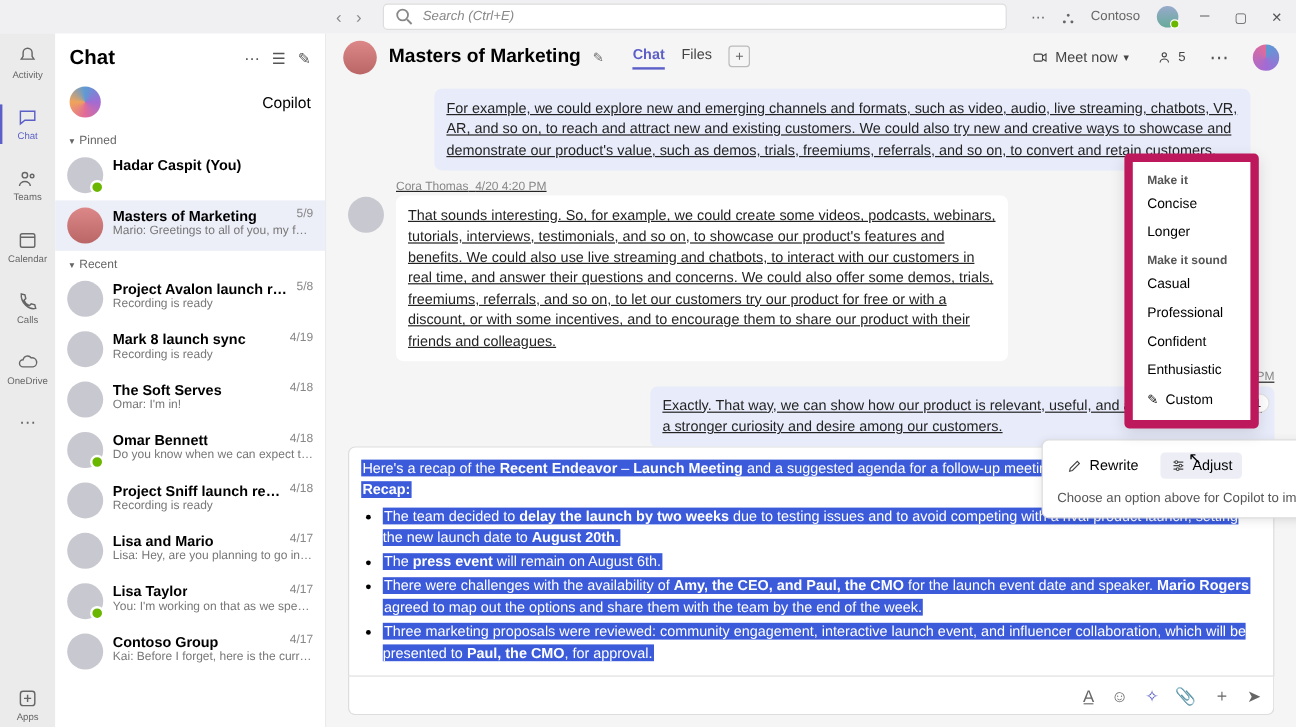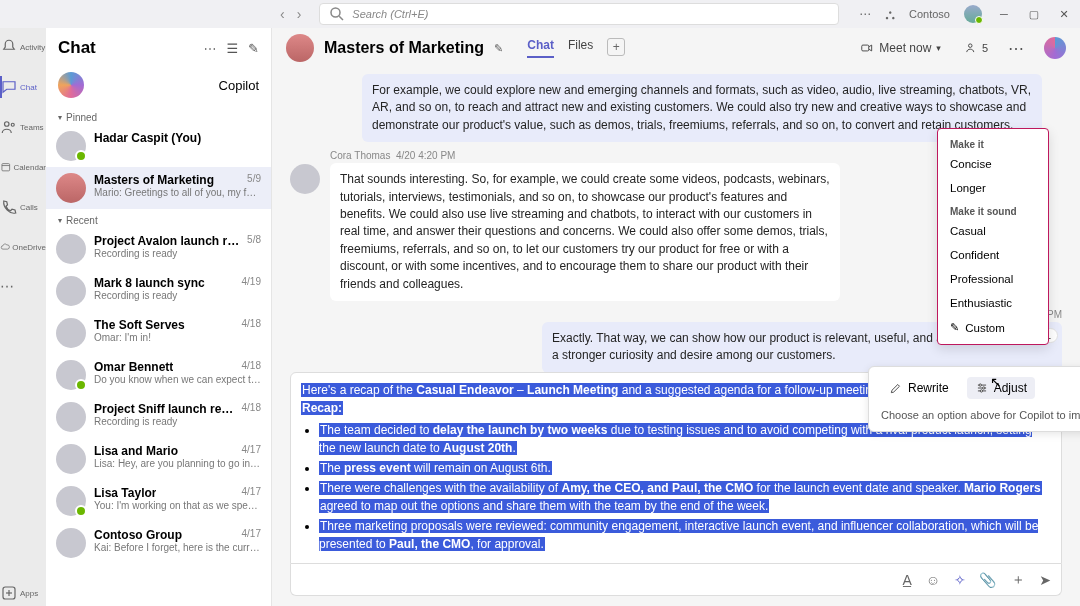--- a/index.html
+++ b/index.html
@@ -7,21 +7,21 @@
 .titlebar { height:28px; display:flex; align-items:center; background:#f0f0f3; }
 .nav-arrows { margin-left:280px; display:flex; gap:12px; color:#888; }
 .nav-arrows span { cursor:pointer; font-size:14px; }
 .search { margin-left:18px; flex:1; max-width:520px; height:22px; background:#fff; border:1px solid #ddd; border-radius:4px; display:flex; align-items:center; padding:0 8px; color:#888; font-size:11px; gap:6px;font-style:italic; }
 .title-right { margin-left:auto; display:flex; align-items:center; gap:14px; padding-right:8px; color:#666; font-size:12px; }
 .avatar-s { width:18px; height:18px; border-radius:50%; background:linear-gradient(#9ac,#6a9); position:relative; }
 .avatar-s::after{content:"";position:absolute;right:-1px;bottom:-1px;width:6px;height:6px;border-radius:50%;background:#6bb700;border:1px solid #fff;}
 .winbtn { width:16px; height:16px; display:flex; align-items:center; justify-content:center; font-size:11px; color:#555;}
 .app { display:flex; height:578px; }
 .rail { width:46px; background:#ebebeb; display:flex; flex-direction:column; align-items:center; padding-top:6px; gap:14px; color:#666; font-size:8px; }
-.rail-item { display:flex; flex-direction:row; align-items:center; gap:2px; width:100%; padding:4px 0; cursor:pointer; position:relative;}
+.rail-item { display:flex; flex-direction:column; align-items:center; gap:2px; width:100%; padding:4px 0; cursor:pointer; position:relative;}
 .rail-item.active { color:#5b5fc7; }
 .rail-item.active::before{content:"";position:absolute;left:0;top:2px;bottom:2px;width:2px;background:#5b5fc7;}
 .rail-ico { width:18px; height:18px; }
 .rail-spacer{flex:1;}
 .chatlist { width:226px; background:#fff; border-right:1px solid #e5e5e5; display:flex; flex-direction:column; }
 .chatlist-h { display:flex; align-items:center; padding:10px 12px 6px; }
 .chatlist-h h1 { font-size:17px; font-weight:700; }
 .chatlist-h .sp { flex:1; }
 .chatlist-h .ico { color:#555; font-size:13px; margin-left:10px; cursor:pointer; }
 .copilot-row { display:flex; align-items:center; gap:10px; padding:8px 12px; cursor:pointer;justify-content:space-between;}
@@ -44,21 +44,21 @@
 .edit-ico{color:#666;font-size:11px;cursor:pointer;}
 .tabs { display:flex; gap:14px; margin-left:14px; font-size:12px; }
 .tab { padding-bottom:4px; cursor:pointer; color:#444;}
 .tab.active { color:#5b5fc7; border-bottom:2px solid #5b5fc7; font-weight:600;}
 .add-tab { width:18px;height:18px;border:1px solid #bbb;border-radius:3px;display:flex;align-items:center;justify-content:center;font-size:12px;color:#666;cursor:pointer;}
 .chat-h .sp{flex:1;}
 .meet{display:flex;align-items:center;gap:5px;font-size:12px;color:#444;cursor:pointer;}
 .people{display:flex;align-items:center;gap:3px;font-size:11px;color:#444;margin-left:14px;cursor:pointer;}
 .more-ico{margin-left:10px;color:#555;cursor:pointer;}
 .copilot-btn{width:22px;height:22px;margin-left:10px;border-radius:50%;background:conic-gradient(#5b9bd5,#a26bd4,#e06b9a);cursor:pointer;}
-.msgs { flex:1; overflow:hidden; padding:6px 18px 0 18px; font-size:12px; color:#242424; position:relative;}
+.msgs { flex:1; overflow:hidden; padding:6px 18px 0 18px; font-size:12px; color:#242424; position:relative;text-decoration:underline;}
 .msg-row{display:flex;gap:10px;margin-bottom:8px;}
 .msg-row .av{width:30px;height:30px;border-radius:50%;background:#c8c8d0;flex-shrink:0;margin-top:14px;}
 .meta{font-size:10px;color:#888;margin-bottom:2px;}
 .bubble{background:#fff;border-radius:6px;padding:8px 10px;line-height:1.45;max-width:580px;}
 .msg-row.mine{justify-content:flex-end;}
 .msg-row.mine .bubble{background:#e8ebfa;}
 .msg-row.mine .meta{text-align:right;}
 .first-bubble{background:#e8ebfa;border-radius:6px;padding:8px 10px;line-height:1.45;margin-left:72px;margin-right:20px;margin-bottom:8px;}
 .react{background:#fff;border:1px solid #e2e2e2;border-radius:10px;padding:1px 6px;font-size:10px;display:flex;align-items:center;gap:3px;}
 .compose-area{padding:0 18px 10px;}
@@ -67,21 +67,21 @@
 .compose-text ul{margin:4px 0 0 18px;}
 .compose-text li{margin-bottom:2px;}
 .compose-bar{background:#fff;border:1px solid #ddd;border-top:none;border-radius:0 0 6px 6px;height:32px;display:flex;align-items:center;justify-content:flex-end;gap:14px;padding:0 10px;color:#666;}
 .compose-bar span{cursor:pointer;font-size:14px;}
 
 .copilot-bar{position:absolute;left:596px;top:338px;width:360px;background:#fff;border:1px solid #ddd;border-radius:6px;box-shadow:0 2px 8px rgba(0,0,0,.1);padding:10px 12px;}
 .copilot-actions{display:flex;gap:10px;align-items:center;}
 .cp-btn{display:flex;align-items:center;gap:5px;font-size:12px;padding:4px 8px;border-radius:4px;cursor:pointer;}
 .cp-btn.adjust{background:#edeef5;}
 .cp-help{font-size:11px;color:#555;margin-top:10px;}
-.adjust-menu{position:absolute;left:665px;top:100px;width:112px;background:#fff;border:1px solid #be185d;border-radius:4px;box-shadow:0 4px 12px rgba(0,0,0,.12);font-size:11.5px;z-index:10;padding:4px 0;}
+.adjust-menu{position:absolute;left:665px;top:100px;width:112px;background:#fff;border:7px solid #be185d;border-radius:4px;box-shadow:0 4px 12px rgba(0,0,0,.12);font-size:11.5px;z-index:10;padding:4px 0;}
 .adjust-menu .grp{font-size:10px;font-weight:600;color:#555;padding:6px 12px 2px;}
 .adjust-menu .opt{padding:6px 12px;cursor:pointer;display:flex;align-items:center;gap:6px;}
 .cursor{position:absolute;left:718px;top:346px;font-size:14px;z-index:20;pointer-events:none;}
 .reacts-float{position:absolute;right:22px;top:260px;display:flex;gap:6px;}
 svg{display:block;}
 </style>
 </head>
 <body>
 
 <div class="titlebar">
@@ -333,21 +333,21 @@
       </div>
       <div class="reacts-float">
         <div class="react">👏 <span>1</span></div>
         <div class="react">👍 <span>1</span></div>
       </div>
 
     </div>
 
     <div class="compose-area">
       <div class="compose-text">
-        <span class="hl"><span>Here's a recap of the </span><b>Casual Endeavor</b><span> – </span><b>Launch Meeting</b><span> and a suggested agenda for a follow-up meeting:</span></span><br>
+        <span class="hl"><span>Here's a recap of the </span><b>Recent Endeavor</b><span> – </span><b>Launch Meeting</b><span> and a suggested agenda for a follow-up meeting:</span></span><br>
         <b><span class="hl">Recap:</span></b>
         <ul>
           <li><span class="hl"><span>The team decided to </span><b>delay the launch by two weeks</b><span> due to testing issues and to avoid competing with a rival product launch, setting the new launch date to </span><b>August 20th</b><span>.</span></span></li>
           <li><span class="hl"><span>The </span><b>press event</b><span> will remain on August 6th.</span></span></li>
           <li><span class="hl"><span>There were challenges with the availability of </span><b>Amy, the CEO, and Paul, the CMO</b><span> for the launch event date and speaker. </span><b>Mario Rogers</b></span> <span class="hl"> agreed to map out the options and share them with the team by the end of the week.</span></li>
           <li><span class="hl"><span>Three marketing proposals were reviewed: community engagement, interactive launch event, and influencer collaboration, which will be presented to </span><b>Paul, the CMO</b><span>, for approval.</span></span></li>
         </ul>
       </div>
       <div class="compose-bar">
         <span>A̲</span>
@@ -382,22 +382,22 @@
       </div>
       <div class="cp-help">Choose an option above for Copilot to improve your message.</div>
     </div>
 
     <div class="adjust-menu">
       <div class="grp">Make it</div>
       <div class="opt">Concise</div>
       <div class="opt">Longer</div>
       <div class="grp">Make it sound</div>
       <div class="opt">Casual</div>
+      <div class="opt">Professional</div>
       <div class="opt">Confident</div>
-      <div class="opt">Professional</div>
       <div class="opt">Enthusiastic</div>
       <div class="opt">
           <span style="font-size:11px;">✎</span>
           <span>Custom</span>
         </div>
     </div>
     <div class="cursor">↖</div>
   </div>
 </div>
 

